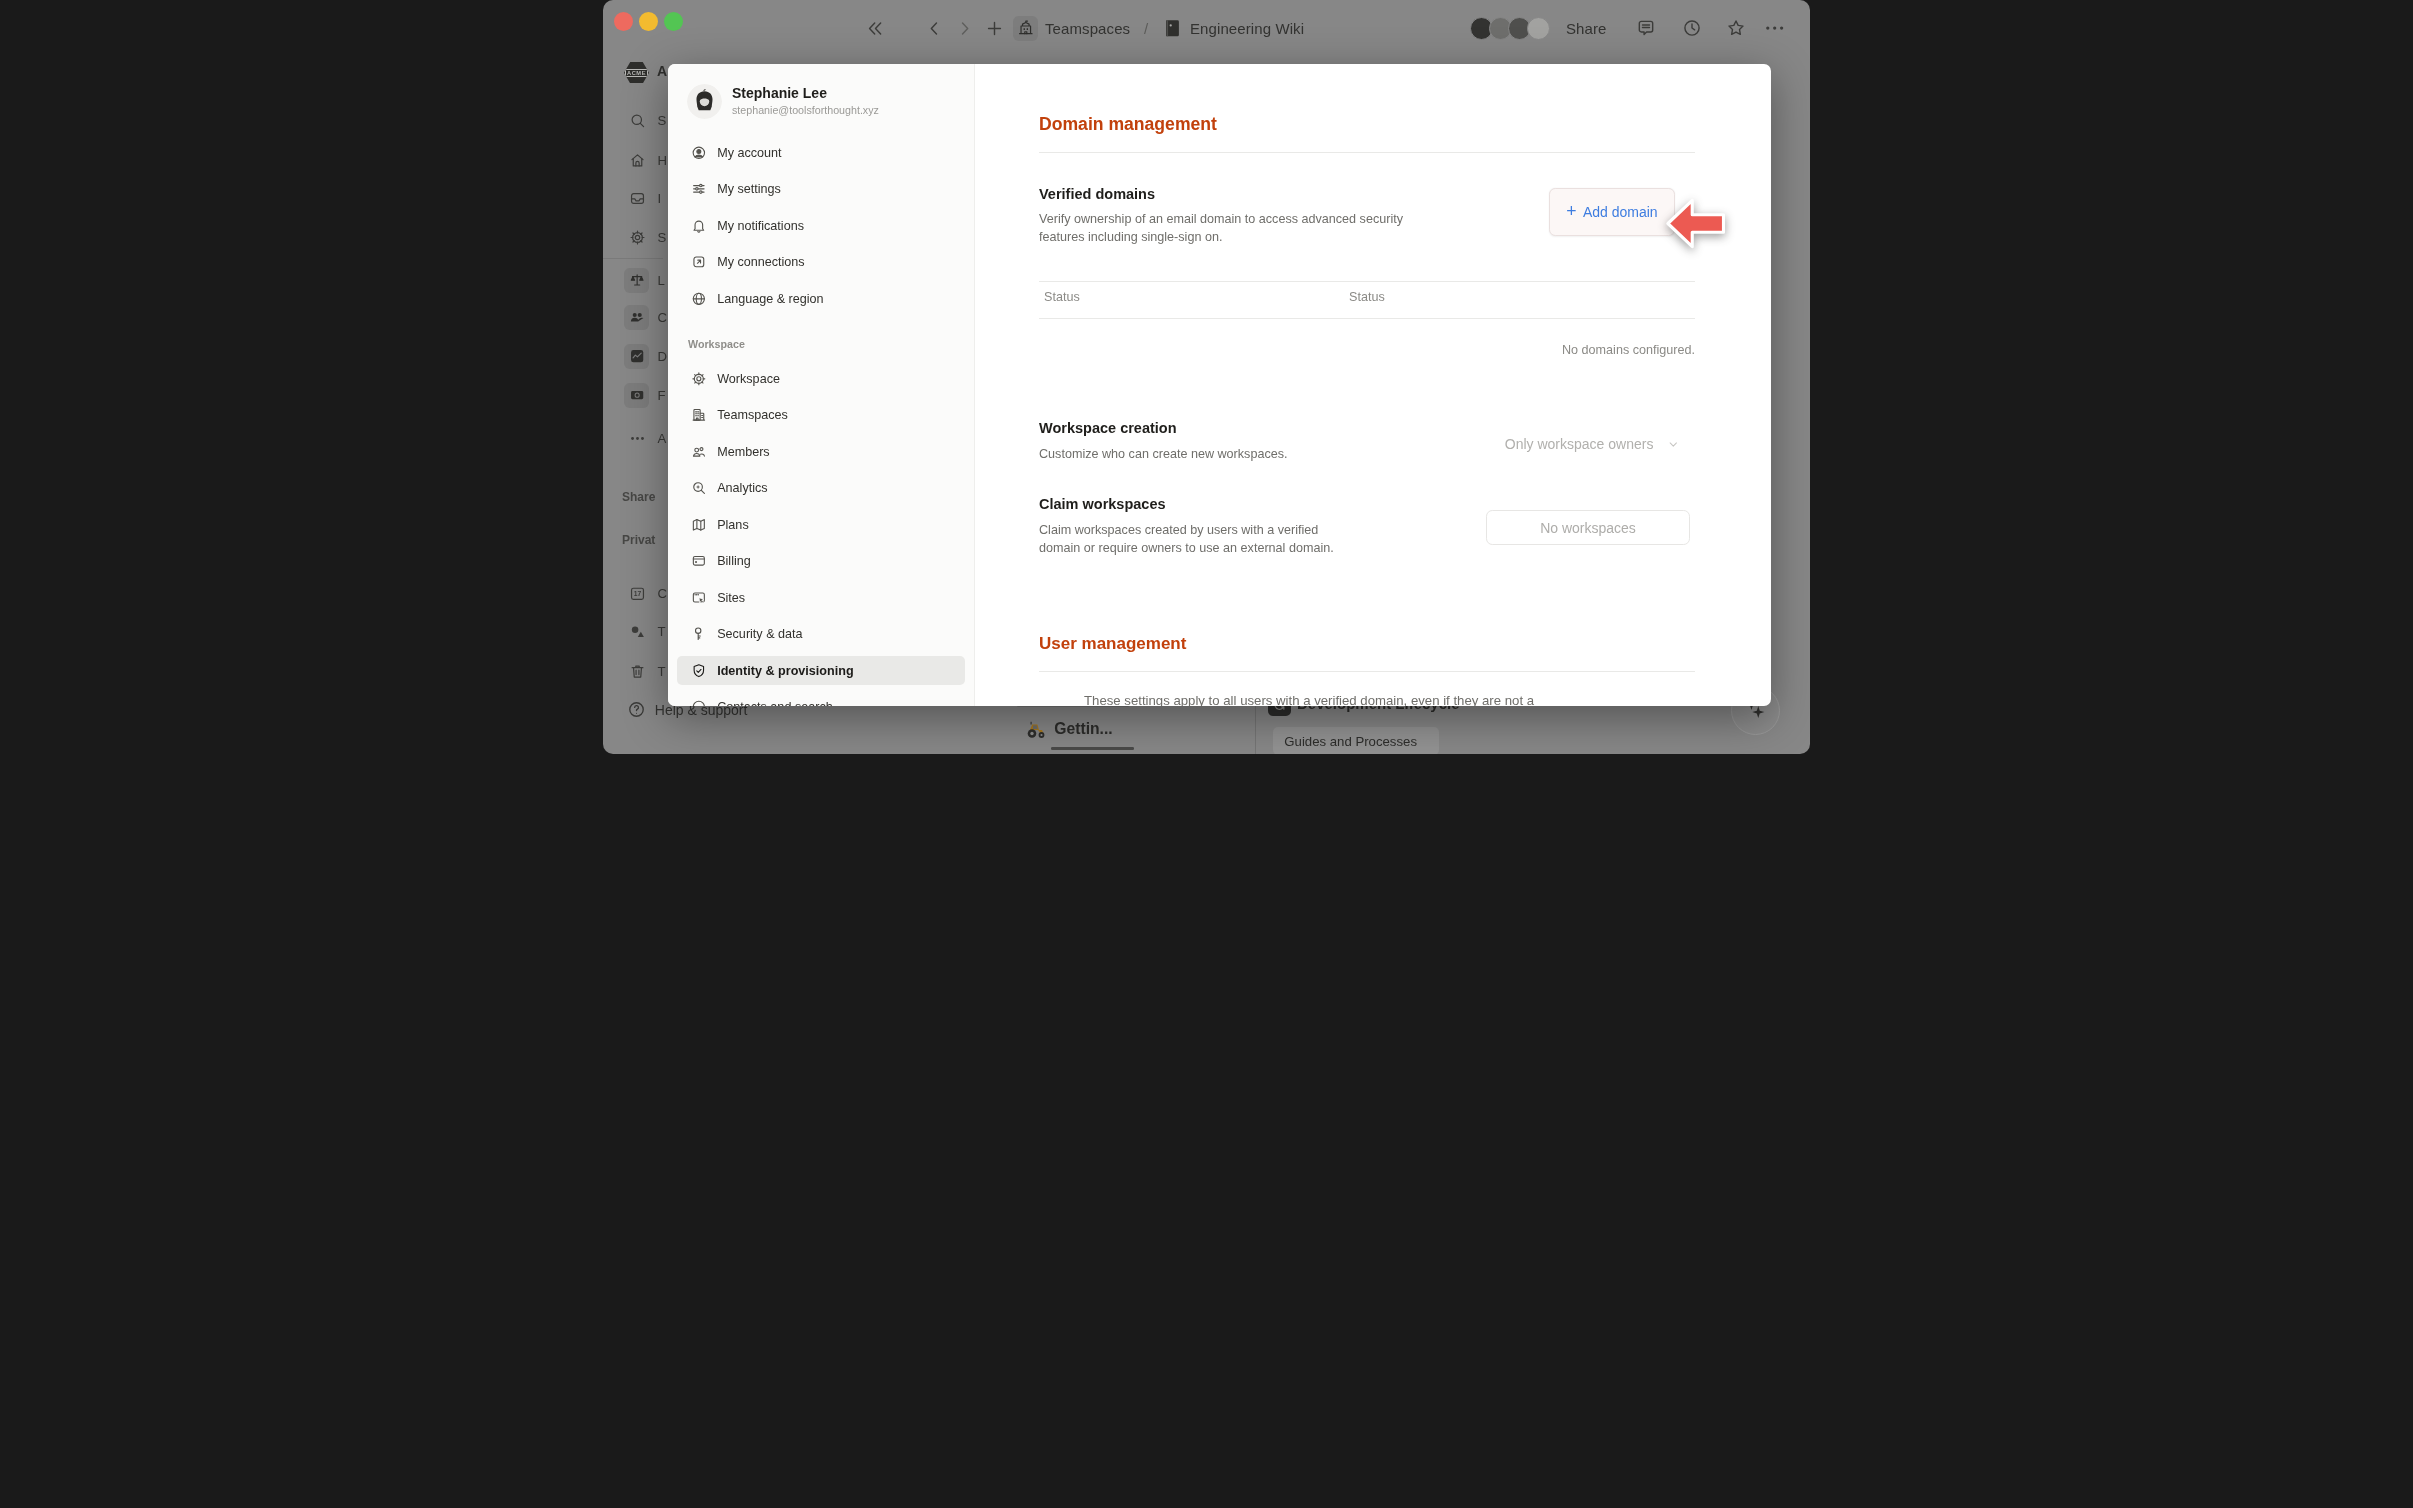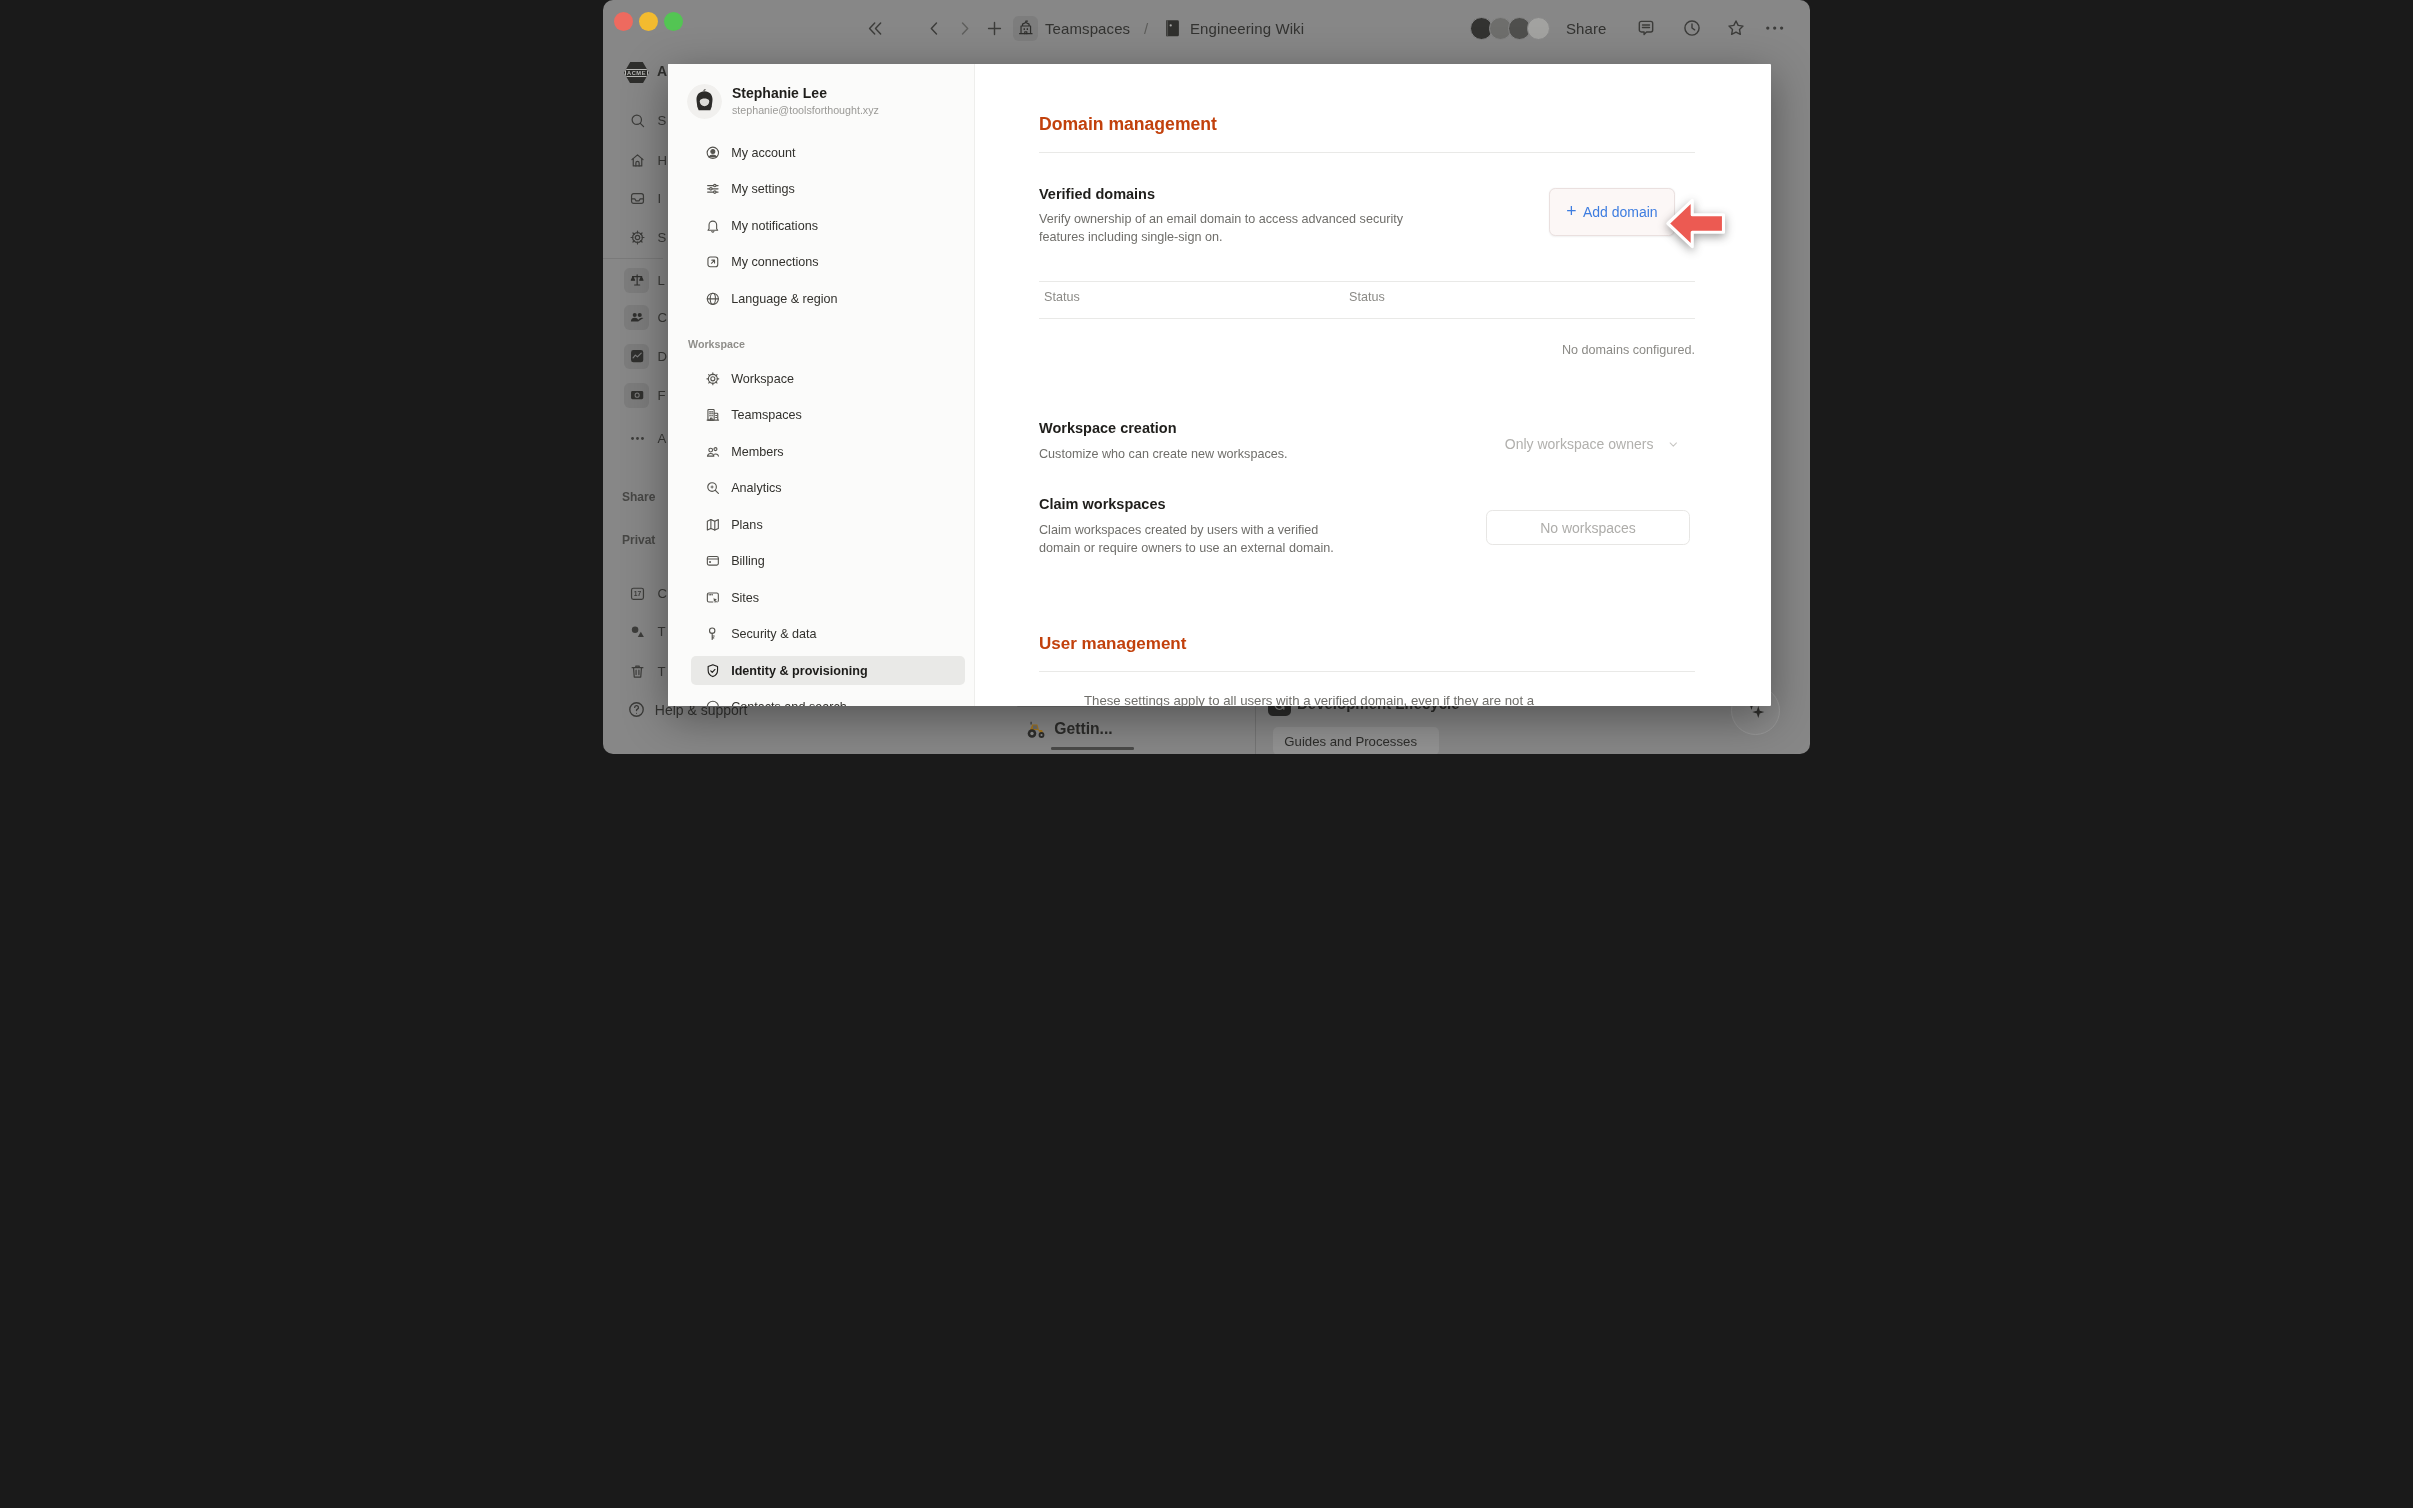--- a/index.html
+++ b/index.html
@@ -35,27 +35,27 @@
   .bg-vline{position:absolute;left:652px;top:699px;width:1.3px;height:55px;background:#757575;}
   .dev-card-icon{position:absolute;left:665px;top:693px;width:22.6px;height:22.6px;border-radius:5px;background:#2c2c2b;display:flex;align-items:center;justify-content:center;}
   .dev-card-icon .ic{width:15px;height:15px;color:#8f8f8d;}
   .dev-card-title{position:absolute;left:694px;top:695px;font-size:15px;font-weight:600;color:#2b2b29;}
   .dev-pill{position:absolute;left:670px;top:727px;width:166px;height:28px;background:#929292;border-radius:5px;display:flex;align-items:center;padding-left:11.3px;}
   .dev-pill span{font-size:13.2px;color:#2d2d2b;font-weight:500;}
   .ai-fab{position:absolute;left:1128px;top:686px;width:49px;height:49px;border-radius:50%;background:#8b8b8b;border:1.3px solid #999;display:flex;align-items:center;justify-content:center;}
   .ai-fab .ic{width:26.4px;height:26.4px;color:#2f2f2d;}
 
   
-  .modal{position:absolute;left:65px;top:64px;width:1103px;height:642px;background:#fff;border-radius:1px;box-shadow:0 11.3px 44px rgba(0,0,0,.38);overflow:hidden;z-index:10;}
+  .modal{position:absolute;left:65px;top:64px;width:1103px;height:642px;background:#fff;border-radius:7px;box-shadow:0 11.3px 44px rgba(0,0,0,.38);overflow:hidden;z-index:10;}
   .m-aside{position:absolute;left:0;top:0;width:307px;height:100%;background:#fbfbfa;border-right:0.6px solid #eeeeec;}
   .m-user{position:absolute;left:19px;top:20px;display:flex;gap:10px;align-items:center;}
   .m-avatar{width:35px;height:35px;border-radius:50%;overflow:hidden;flex:none;}
   .m-user-name{font-size:14px;font-weight:600;color:#1f1e1b;line-height:17.6px;}
   .m-user-email{font-size:10.7px;color:#9b9a97;line-height:15px;}
-  .m-list{position:absolute;left:0;width:100%;padding-left:14px;}
+  .m-list{position:absolute;left:0;width:100%;}
   .m-item{display:flex;align-items:center;height:29px;margin:0 8.8px 7.5px 8.8px;padding-left:14px;gap:10.7px;border-radius:5px;cursor:pointer;}
   .m-item .ic{width:15.7px;height:15.7px;color:#54534e;flex:none;}
   .m-item .lb{font-size:12.6px;color:#32312d;font-weight:500;white-space:nowrap;}
   .m-item.selected{background:#e9e9e7;}
   .m-item.selected .lb{font-weight:700;color:#1c1b19;}
   .m-item.selected .ic{color:#1c1b19;}
   .m-sec-label{position:absolute;left:20px;top:274px;font-size:10.7px;font-weight:600;color:#8f8e8a;text-align:right;}
   .m-content{position:absolute;left:371px;top:0;width:658px;height:100%;}
   .h1{position:absolute;font-size:17.6px;font-weight:600;color:#c2410c;}
   .h2{position:absolute;font-size:14.5px;font-weight:600;color:#1f1e1b;}

